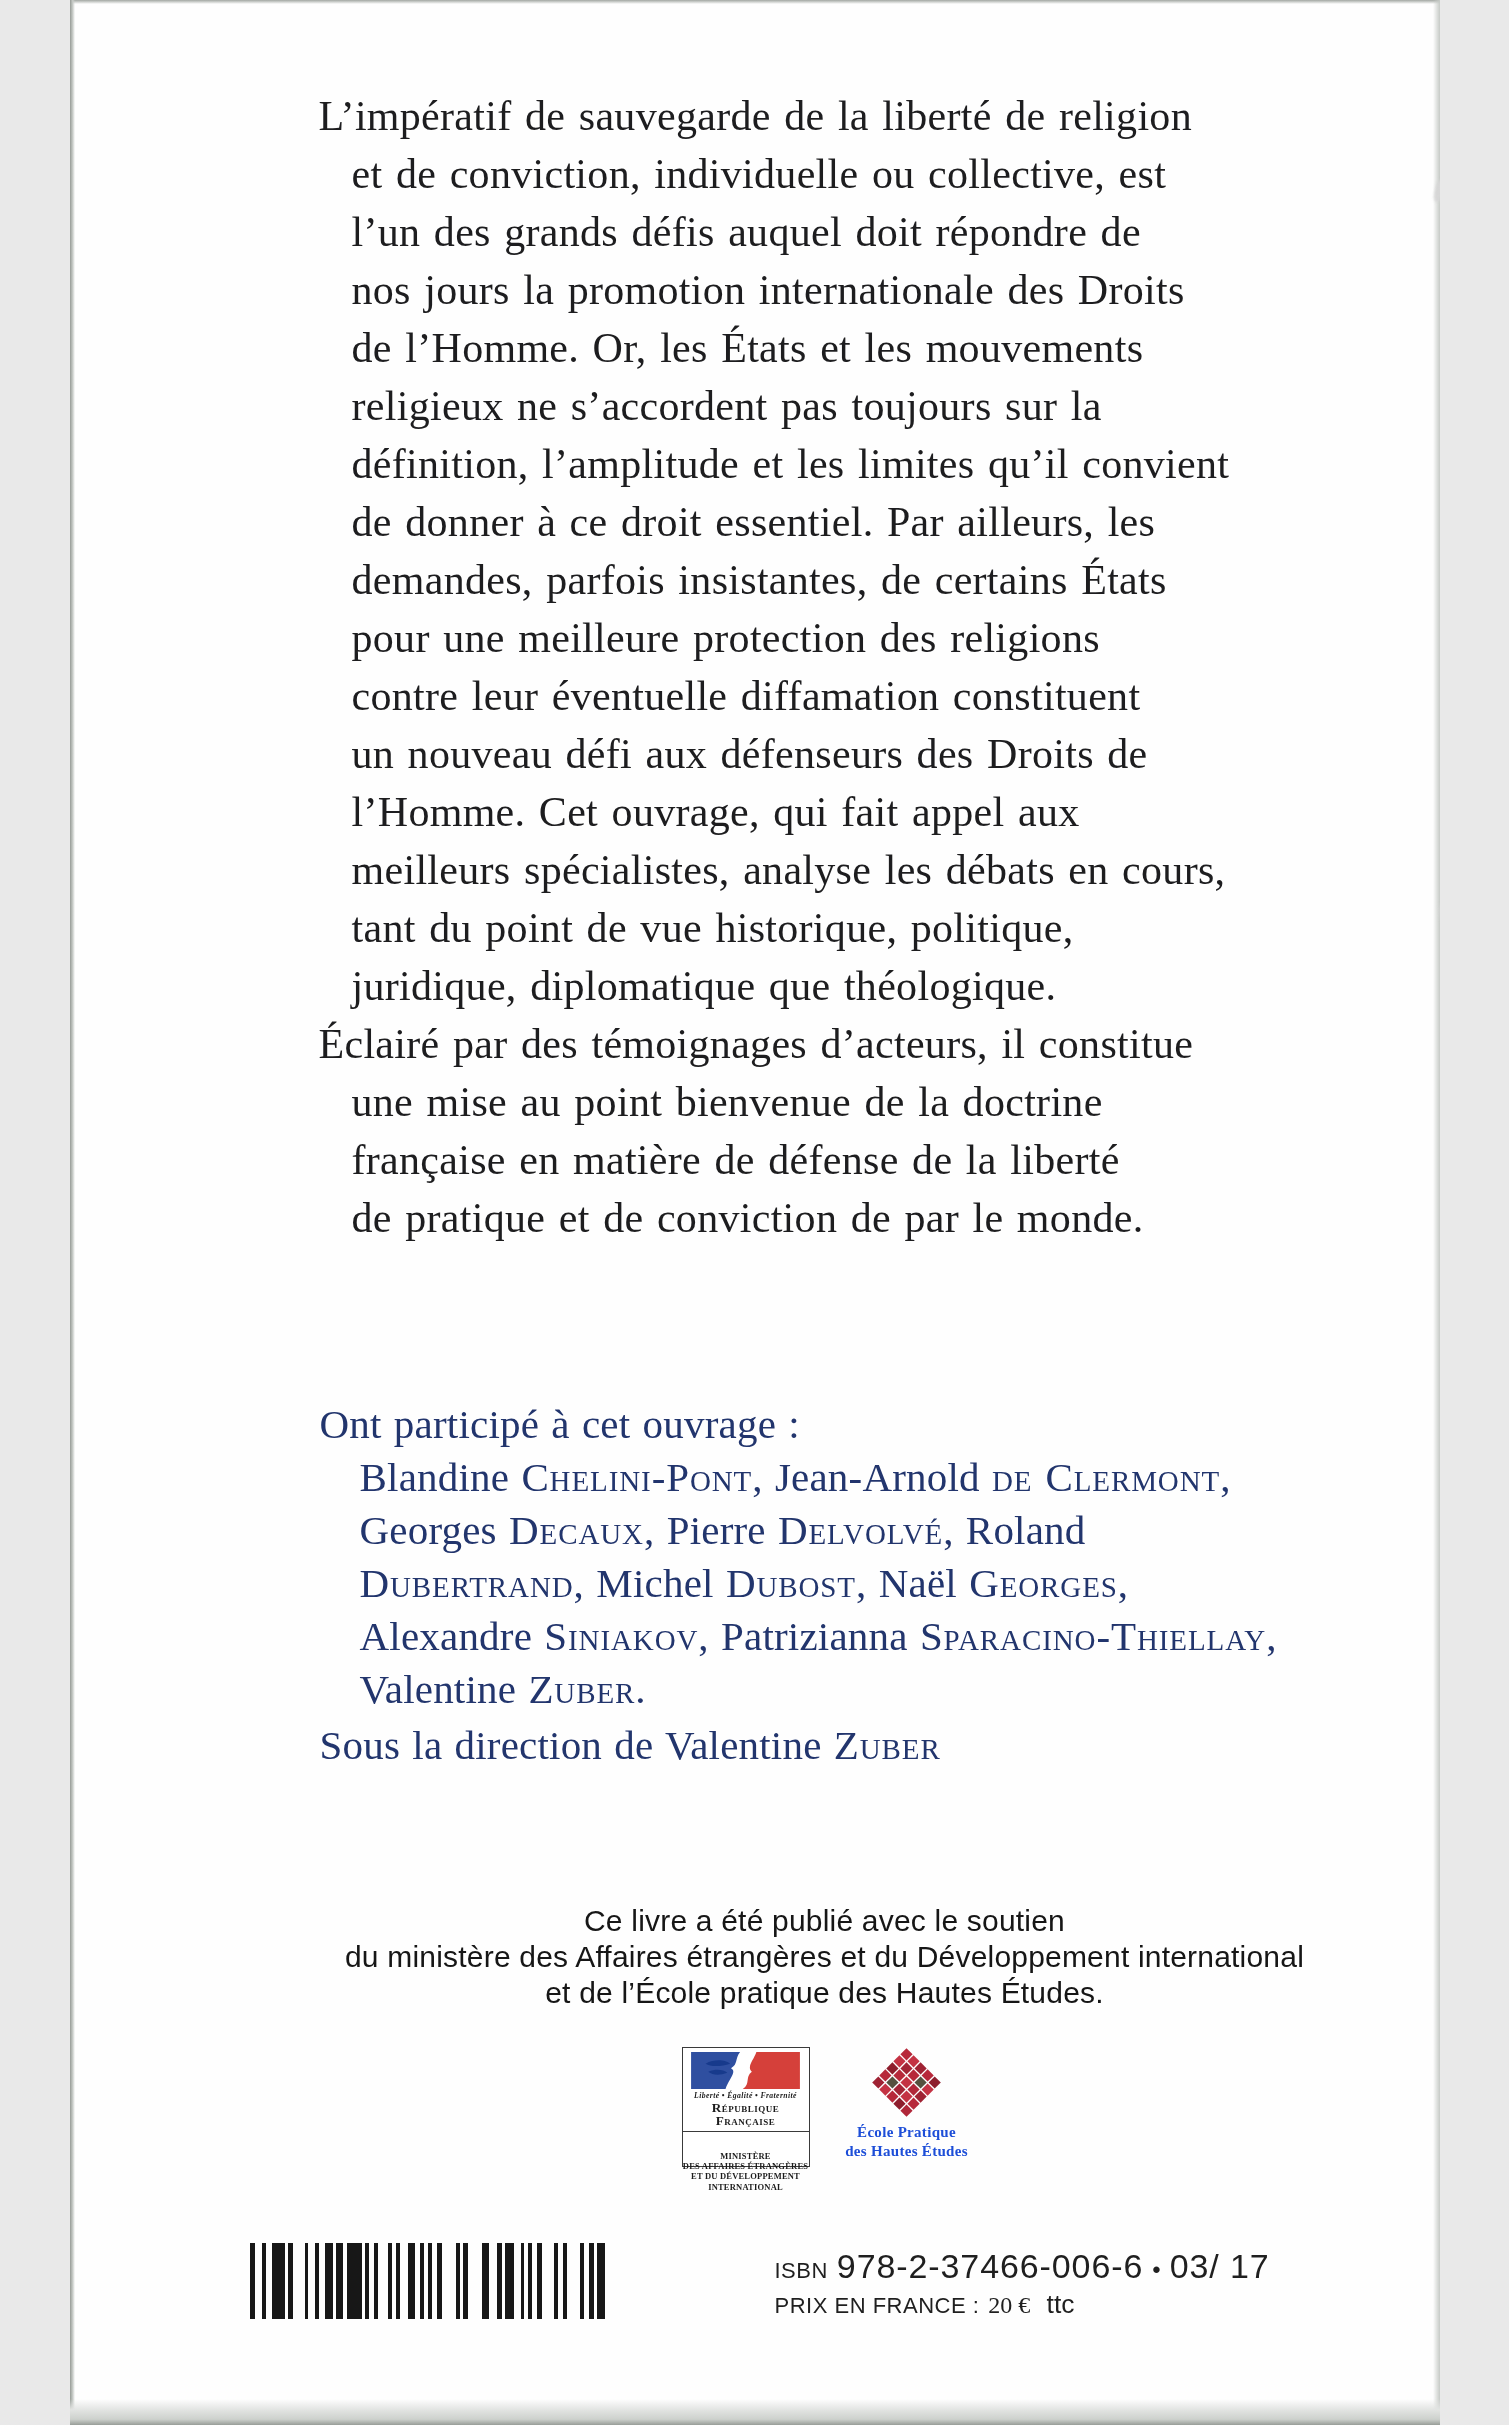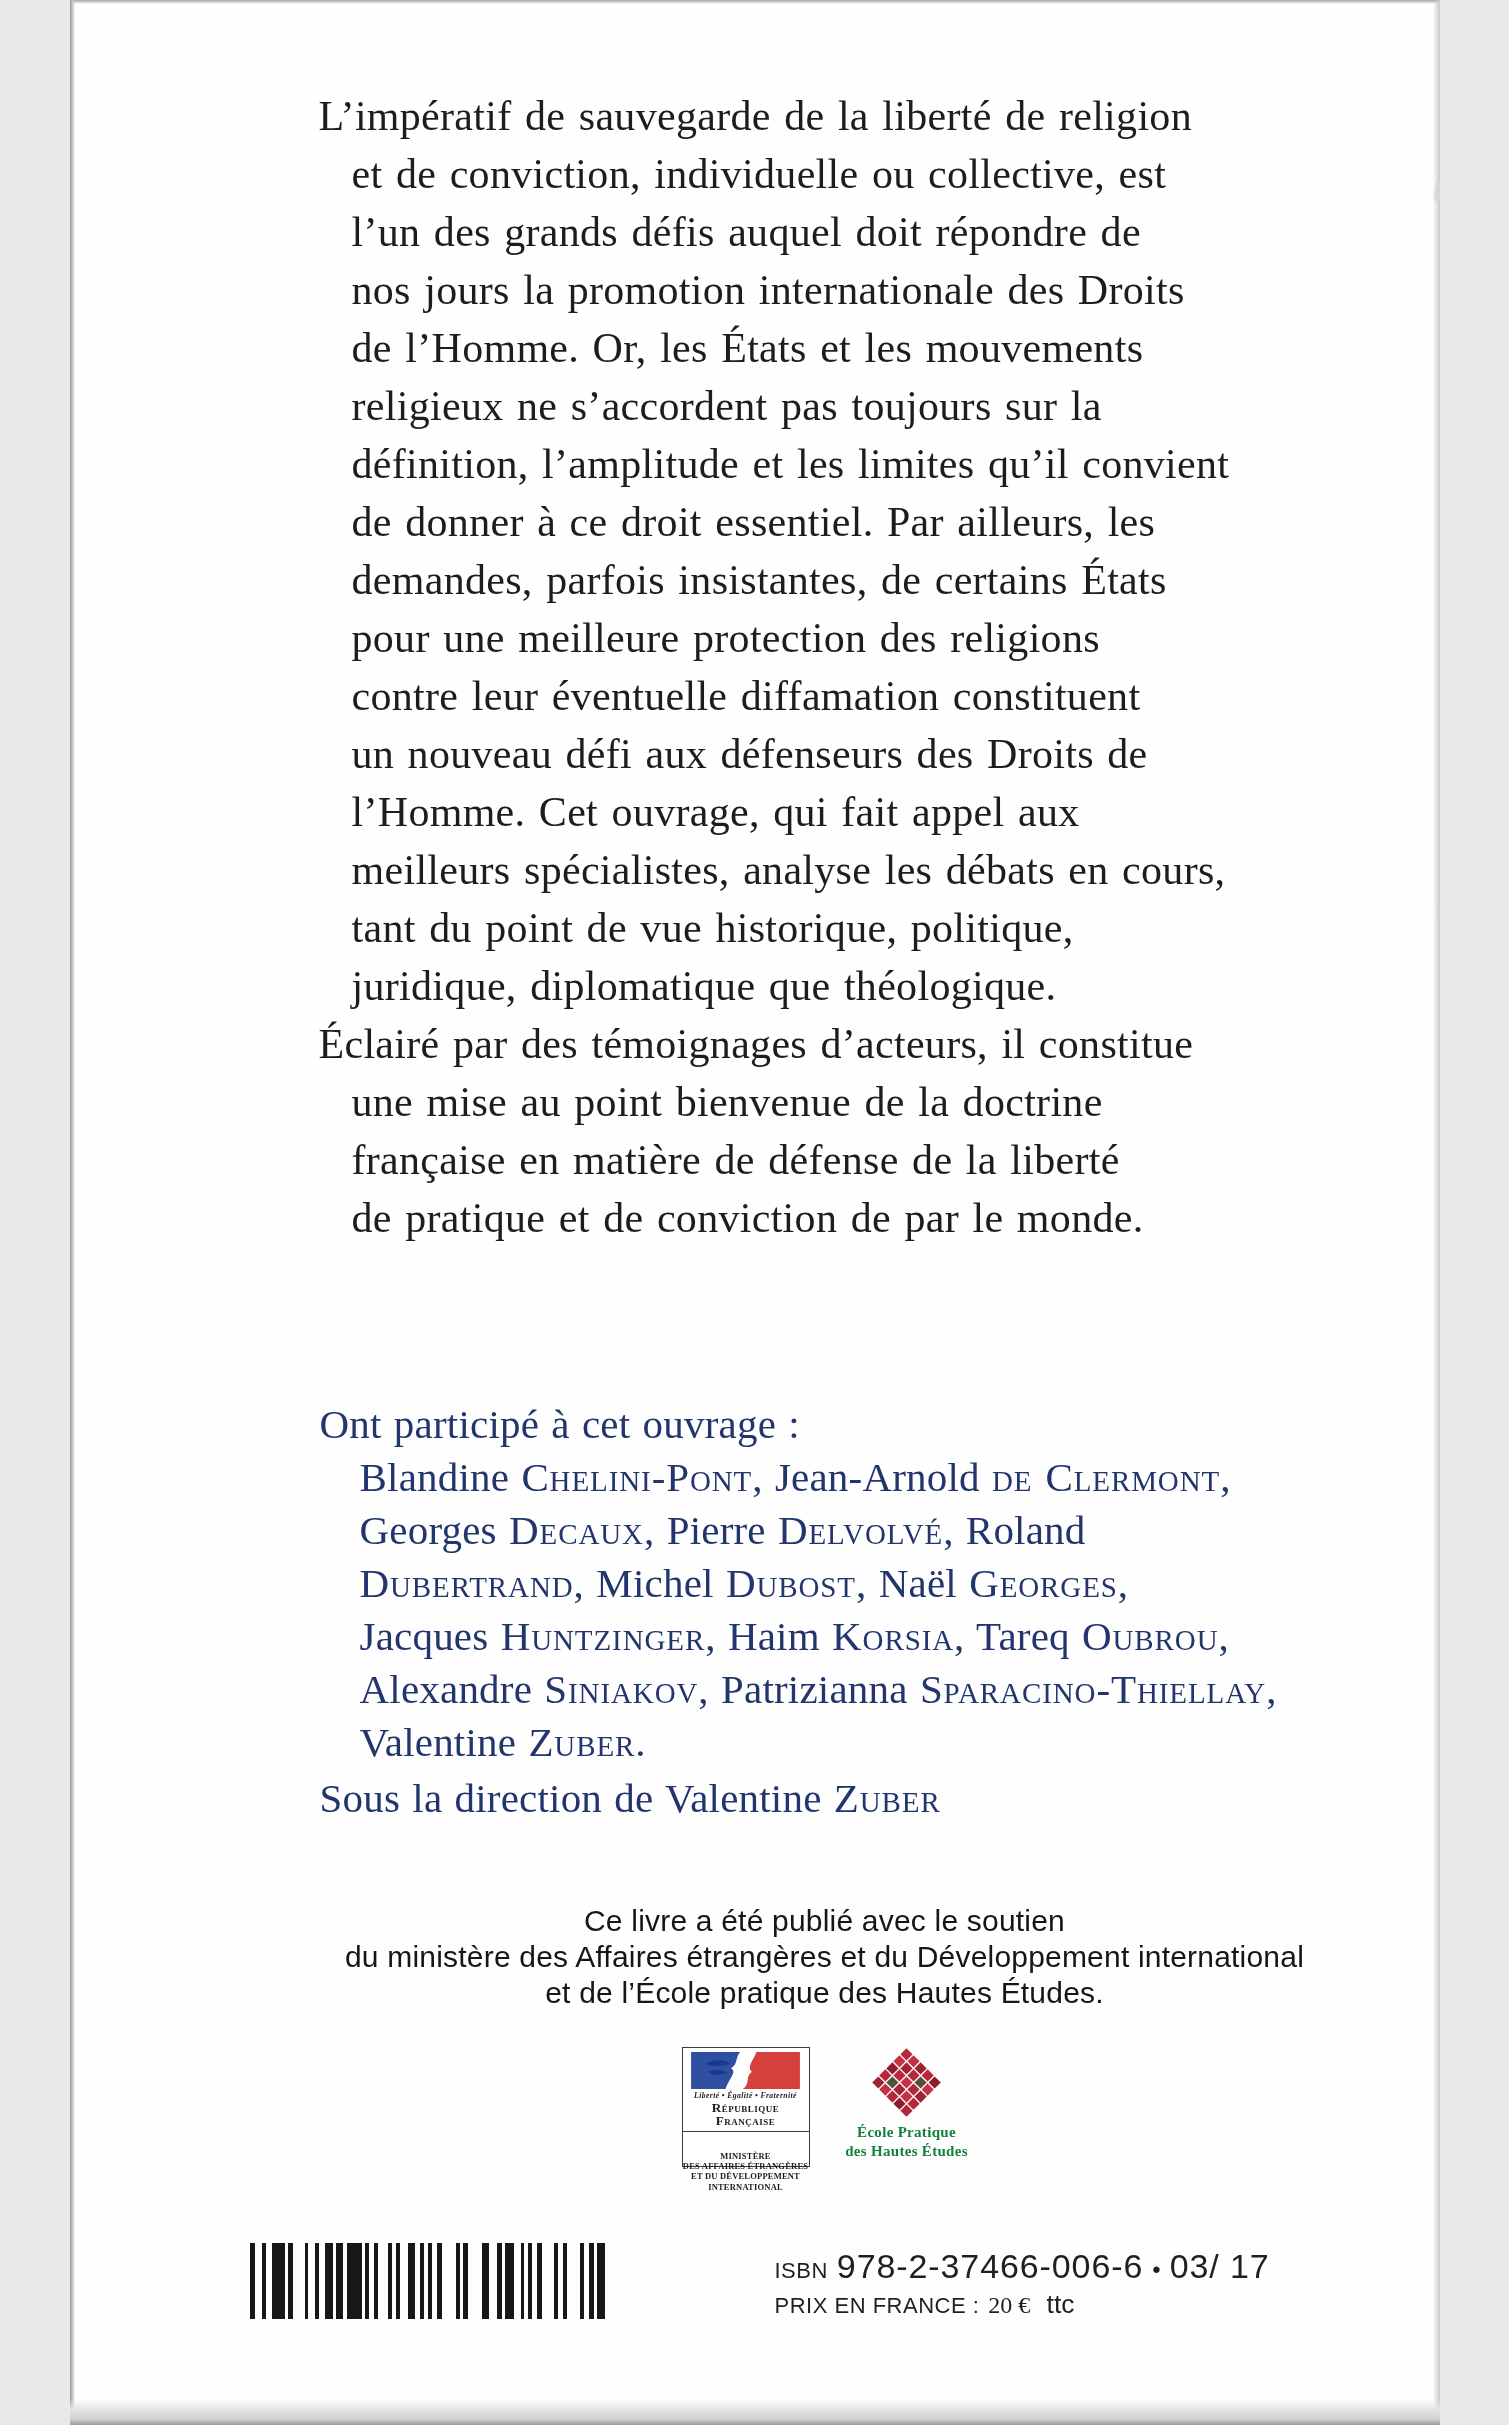--- a/index.html
+++ b/index.html
@@ -29,21 +29,21 @@
   .ministry-logo{position:absolute;left:612px;top:2047px;width:128px;height:120px;border:1.8px solid #3a3a3a;box-sizing:border-box;background:#fff;text-align:center;font-family:"Liberation Serif",serif;color:#1c1c1c;}
   .ministry-logo svg{display:block;margin:2.7px auto 0;}
   .motto{font-size:7.7px;font-style:italic;font-weight:bold;letter-spacing:0.4px;margin-top:0.9px;line-height:10px;}
   .republic{font-size:13.2px;font-weight:bold;font-variant:small-caps;letter-spacing:0.5px;line-height:13.7px;}
   .ministry-divider{border-top:1.4px solid #3a3a3a;margin:2.7px 0 0 0;}
   .ministry-lines{margin-top:19px;font-size:8.5px;line-height:10.4px;font-weight:bold;letter-spacing:0.2px;}
 
   
   .ephe-logo{position:absolute;left:764px;top:2047px;width:146px;text-align:center;}
   .ephe-logo svg{display:block;margin:0 auto;}
-  .ephe-name{font:bold 15px/19.6px "Liberation Serif",serif;color:#15803d;letter-spacing:0.3px;margin-top:4.6px;}
+  .ephe-name{font:bold 15px/19.6px "Liberation Serif",serif;color:#1d4ed8;letter-spacing:0.3px;margin-top:4.6px;}
 
   
   .barcode{position:absolute;left:180px;top:2243px;height:76px;font-size:0;white-space:nowrap;}
   .barcode span{display:inline-block;height:100%;}
   .barcode .bar{background:#171717;}
 
   
   .isbn-line{position:absolute;left:705px;top:2247px;display:flex;align-items:baseline;gap:9px;font-family:"Liberation Sans",sans-serif;color:#1f1f1f;}
   .isbn-label{font-size:22px;letter-spacing:0.5px;}
   .isbn-value,.isbn-edition{font-size:34px;letter-spacing:0.9px;}
@@ -87,21 +87,20 @@
       <div class="syn-line">française en matière de défense de la liberté</div>
       <div class="syn-line">de pratique et de conviction de par le monde.</div>
     </div>
 
   <div class="contributors blue-text" style="color: rgb(34, 53, 109);">
     <div class="contrib-heading">Ont participé à cet ouvrage :</div>
     <div>
         <div class="contrib-line"><span>Blandine </span><span class="sc">Chelini-Pont</span><span>, Jean-Arnold </span><span class="sc">de Clermont</span><span>,</span></div>
         <div class="contrib-line"><span>Georges </span><span class="sc">Decaux</span><span>, Pierre </span><span class="sc">Delvolvé</span><span>, Roland</span></div>
         <div class="contrib-line"><span class="sc">Dubertrand</span><span>, Michel </span><span class="sc">Dubost</span><span>, Naël </span><span class="sc">Georges</span><span>,</span></div>
-        <div class="contrib-line"><span>Jacques </span><span class="sc">Huntzinger</span><span>, Haim </span><span class="sc">Korsia</span><span>, Tareq </span><span class="sc">Oubrou</span><span>,</span></div>
         <div class="contrib-line"><span>Alexandre </span><span class="sc">Siniakov</span><span>, Patrizianna </span><span class="sc">Sparacino-Thiellay</span><span>,</span></div>
         <div class="contrib-line"><span>Valentine </span><span class="sc">Zuber</span><span>.</span></div>
       </div>
     <div class="direction-line"><span>Sous la direction de Valentine </span><span class="sc">Zuber</span></div>
   </div>
 
   <div class="support">
       <div>Ce livre a été publié avec le soutien</div>
       <div>du ministère des Affaires étrangères et du Développement international</div>
       <div>et de l’École pratique des Hautes Études.</div>

